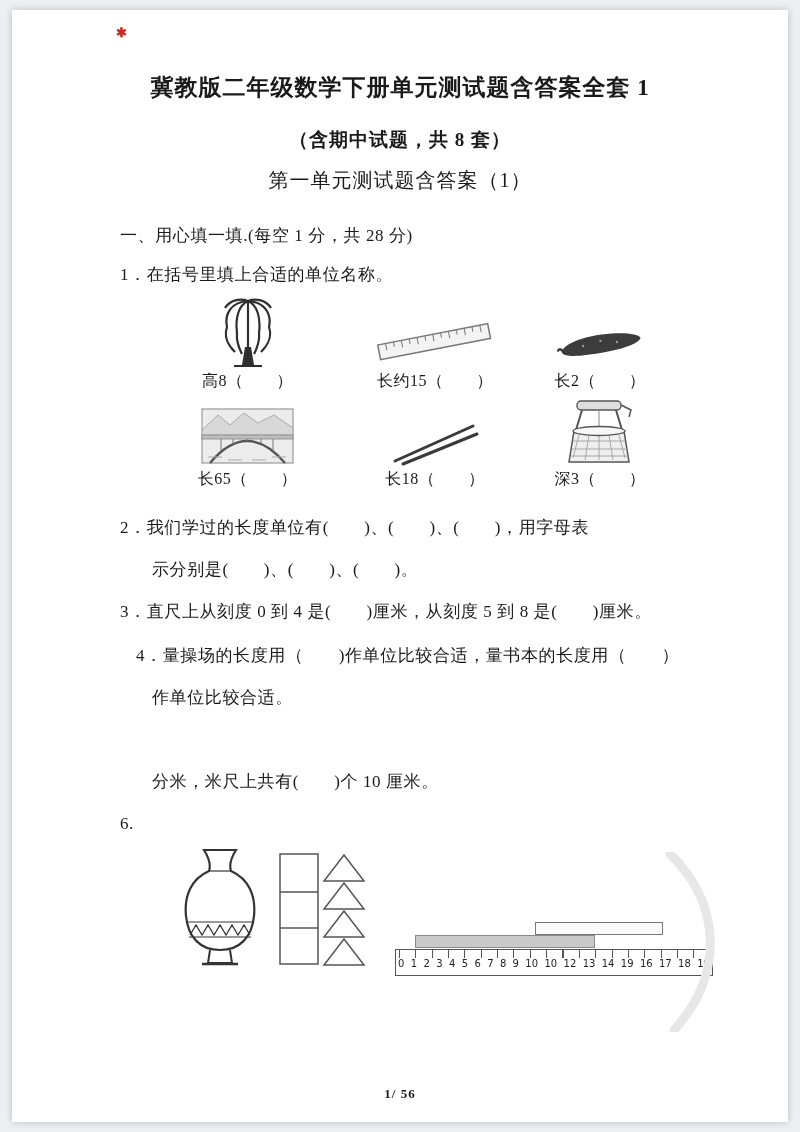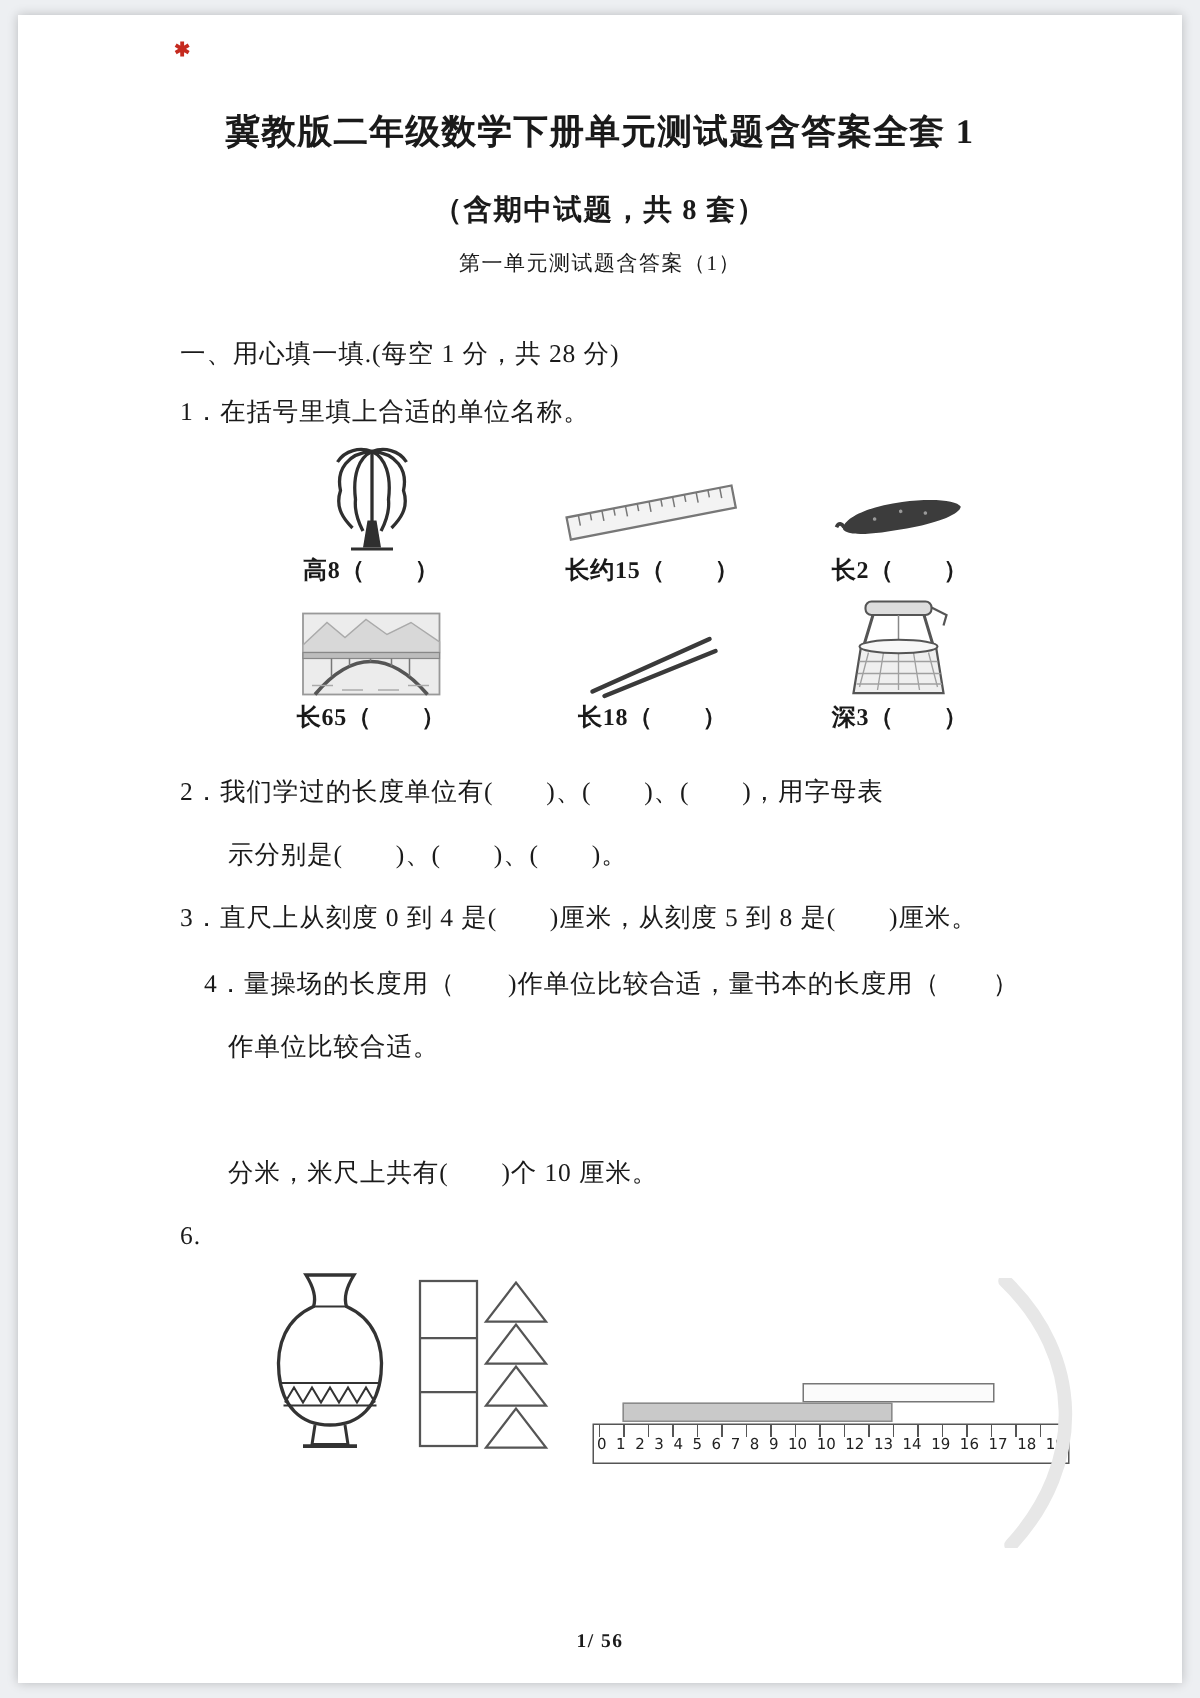--- a/index.html
+++ b/index.html
@@ -10,39 +10,39 @@
     color:#1a1a1a;overflow:hidden;
   }
   .page{
     position:absolute;left:12px;right:12px;top:10px;bottom:10px;
     background:#ffffff;box-shadow:0 0 7px rgba(0,0,0,.22);
     overflow:hidden;
   }
   .corner-mark{position:absolute;left:104px;top:15px;color:#c52a1f;font-size:13px;font-weight:bold;}
   .doc-title{position:absolute;top:62px;left:0;right:0;text-align:center;font-size:23px;font-weight:bold;letter-spacing:1px;}
   .doc-subtitle{position:absolute;top:117px;left:0;right:0;text-align:center;font-size:19px;font-weight:bold;letter-spacing:1px;}
-  .unit-title{position:absolute;top:157px;left:0;right:0;text-align:center;font-size:14px;letter-spacing:1px;}
+  .unit-title{position:absolute;top:157px;left:0;right:0;text-align:center;font-size:20px;letter-spacing:1px;}
   .q{position:absolute;left:108px;right:70px;font-size:17px;letter-spacing:.6px;white-space:pre-wrap;}
   .nowrap{white-space:nowrap;}
   .indent{padding-left:32px;}
   .sec-heading{top:214px;}
   .q1{top:253px;}
   .q2a{top:506px;} .q2b{top:548px;}
   .q3{top:590px;}
   .q4a{top:634px;margin-left:16px;} .q4b{top:676px;}
   .q5a{top:718px;} .q5b{top:760px;}
   .q6{top:804px;}
   
   .unit-grid{
     position:absolute;left:138px;top:280px;width:540px;height:198px;
     display:grid;grid-template-columns:195px 180px 150px;grid-template-rows:100px 98px;
   }
   .ucell{display:flex;flex-direction:column;justify-content:flex-end;align-items:center;}
   .ucell .img{display:block;}
-  .ulabel{font-size:16px;font-weight:bold;letter-spacing:.5px;margin-top:3px;line-height:18px;}
+  .ulabel{font-size:16px;font-weight:normal;letter-spacing:.5px;margin-top:3px;line-height:18px;}
   
   .vase-fig{position:absolute;left:148px;top:834px;}
   .measure-fig{position:absolute;left:383px;top:888px;width:320px;height:80px;}
   .mbar{position:absolute;box-sizing:border-box;}
   .mbar1{left:20px;top:37px;width:180px;height:13px;background:#c9c9c9;border:1px solid #8a8a8a;}
   .mbar2{left:140px;top:24px;width:128px;height:13px;background:#fbfbfb;border:1px solid #777;}
   .hruler{position:absolute;left:0;top:51px;width:318px;height:27px;border:1px solid #555;background:#fff;box-sizing:border-box;}
   .ticks{height:8px;margin:0 3px;background:repeating-linear-gradient(to right,#555 0 1px,transparent 1px 16.35px);}
   .nums{display:flex;justify-content:space-between;padding:0 2px;font-family:"DejaVu Sans","Liberation Sans",sans-serif;font-size:10px;color:#222;margin-top:0px;}
   .footer{position:absolute;top:1076px;left:0;right:0;text-align:center;font-size:13px;font-weight:bold;letter-spacing:1px;}

